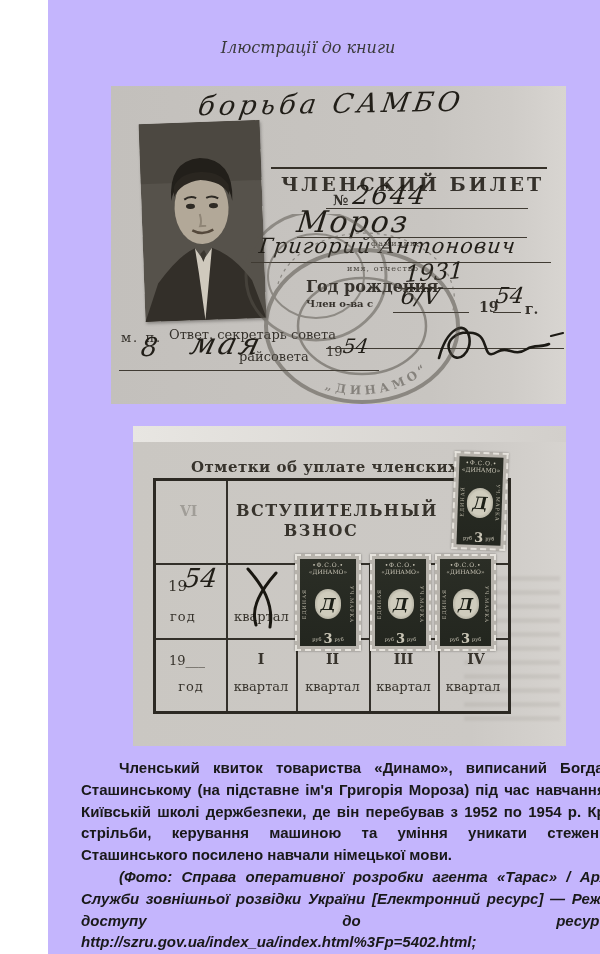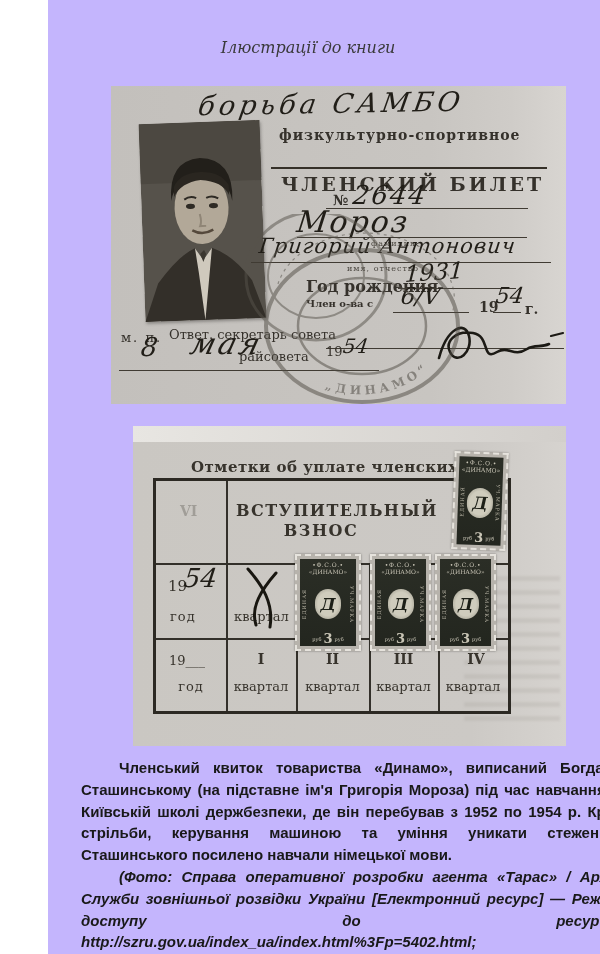--- a/index.html
+++ b/index.html
@@ -87,21 +87,20 @@
       <path d="M43 77 q6 -4 12 -1 M65 76 q6 -3 12 1" stroke="#2e2a24" stroke-width="2" fill="none"></path>
       <path d="M58 92 q2 8 0 12 l6 0" stroke="#8f8576" stroke-width="2" fill="none"></path>
       <path d="M50 108 q10 6 21 0" stroke="#55493c" stroke-width="2.4" fill="none"></path>
       <path d="M0 198 L14 160 Q36 132 52 126 L60 138 L69 126 Q90 134 108 160 L121 198 Z" fill="#332f29"></path>
       <path d="M52 126 L60 138 L69 126 L66 150 L60 198 L55 150 Z" fill="#cfc9bd"></path>
       <path d="M57 132 L60 140 L63 132 L61 128 Z" fill="#3a362f"></path>
     </svg>
 
     <div class="hw" style="left:88px;top:2px;font-size:27px;letter-spacing:4px;transform:skewX(-10deg) rotate(-1deg);">борьба  САМБО</div>
 
-    <div class="pr" style="left:168px;top:41px;font-size:14px;letter-spacing:1px;">физкультурно-спортивное</div>
     <div class="rule" style="left:160px;top:81px;width:276px;"></div>
 
     <div class="pr" style="left:170px;top:87px;font-size:19px;letter-spacing:3px;">ЧЛЕНСКИЙ БИЛЕТ</div>
 
     <div class="pr" style="left:222px;top:106px;font-size:14px;">№</div>
     <div class="hw" style="left:242px;top:94px;font-size:26px;letter-spacing:2px;">2644</div>
     <div class="wline" style="left:215px;top:122px;width:202px;"></div>
 
     <div class="hw" style="left:186px;top:118px;font-size:30px;letter-spacing:2px;">Мороз</div>
     <div class="wline" style="left:186px;top:151px;width:230px;"></div>

